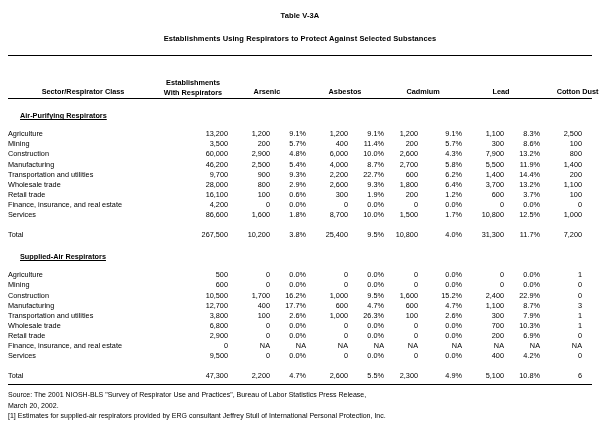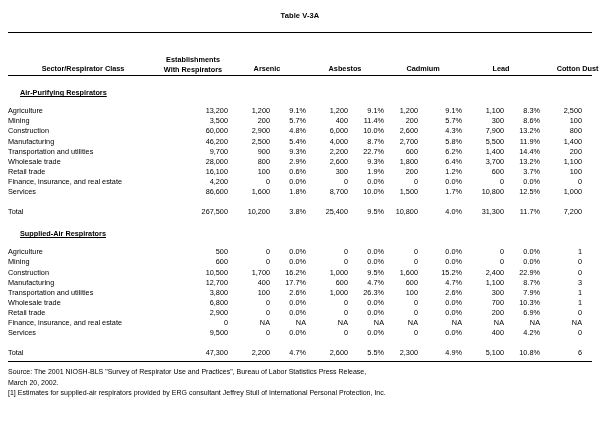--- a/index.html
+++ b/index.html
@@ -96,20 +96,21 @@
     padding-top: 5px;
   }
   .footer div { white-space: nowrap; }
 </style>
 </head>
 <body>
 
 <div class="page">
 
   <div class="title-line" id="table-number">Table V-3A</div>
+  <div class="title-line" id="table-caption">Establishments Using Respirators to Protect Against Selected Substances</div>
 
   <hr class="rule" id="rule-top">
 
   <table class="data">
     <colgroup>
       <col class="c-sector">
         <col class="c-estab">
       <col class="c-num">
         <col class="c-pct">
       <col class="c-num">

